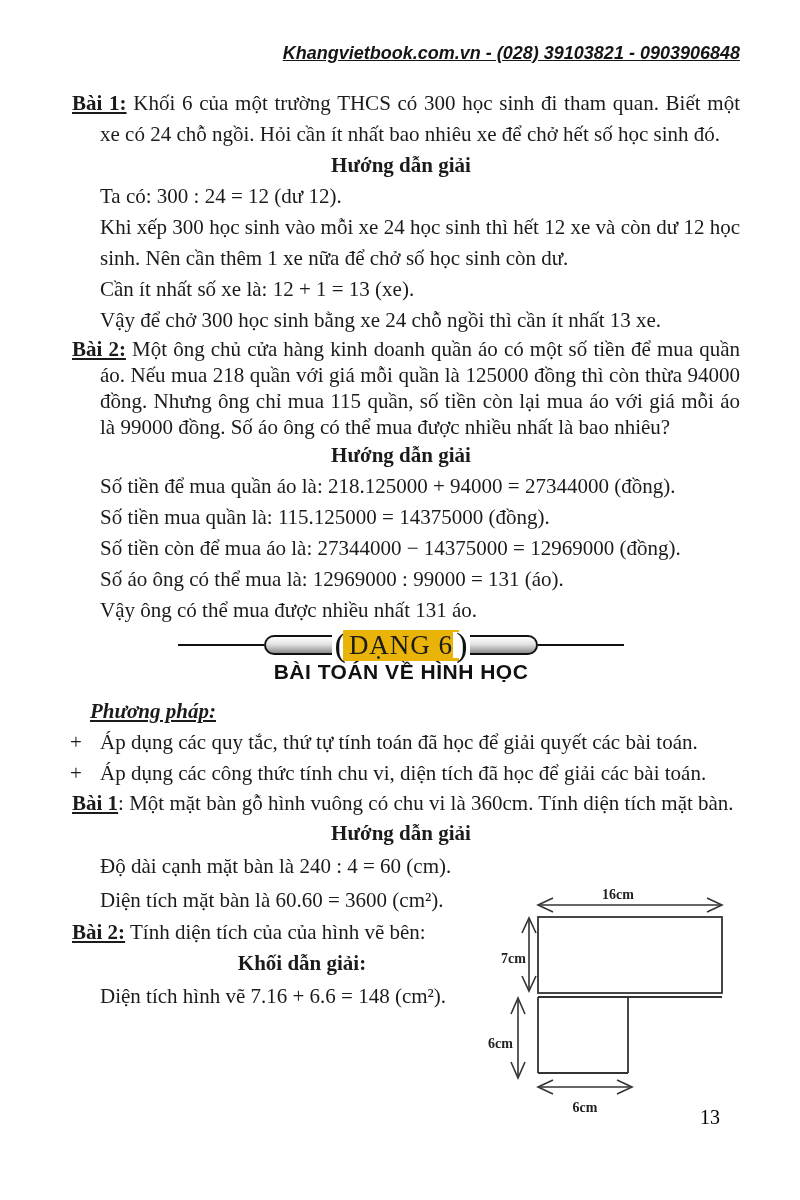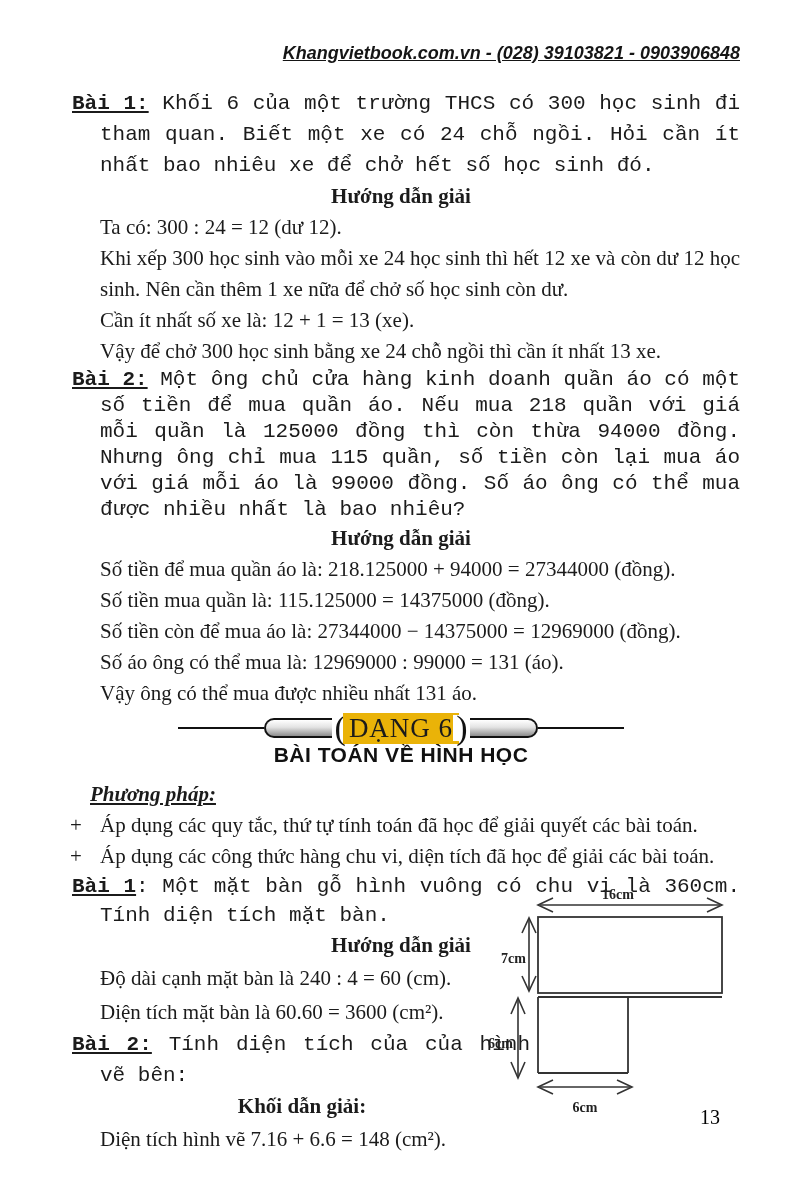--- a/index.html
+++ b/index.html
@@ -22,21 +22,21 @@
     font-style:italic;
     font-weight:bold;
     font-size:18px;
     line-height:22px;
     color:#151515;
   }
   .site-header .hd { text-decoration:underline; }
 
   
   p { margin:0; }
-  .hang { padding-left:38px; text-indent:-28px; text-align:justify; line-height:31px;font-family:Liberation Mono, monospace; }
+  .hang { padding-left:38px; text-indent:-28px; text-align:justify; line-height:31px; }
   .hang.tight { line-height:26px; }
   .hang.geo { line-height:29px; }
   .lbl { font-weight:bold; text-decoration:underline; }
   .sol { margin-left:38px; text-align:justify; line-height:31px; }
   .h3 { text-align:center; font-weight:bold; line-height:31px; margin:0; font-size:21px; }
   .mt24 { margin-top:24px; }
 
   
   .banner {
     margin-top:6px;
@@ -126,21 +126,21 @@
     <span class="paren">)</span>
     <span class="capsule right"></span>
     <span class="rule"></span>
   </div>
 
   <div class="section-title">BÀI TOÁN VỀ HÌNH HỌC</div>
 
   <p class="method-heading">Phương pháp:</p>
 
   <p class="bullet"><span class="marker">+</span><span>Áp dụng các quy tắc, thứ tự tính toán đã học để giải quyết các bài toán.</span></p>
-  <p class="bullet"><span class="marker">+</span><span>Áp dụng các công thức hàng chu vi, diện tích đã học để giải các bài toán.</span></p>
+  <p class="bullet"><span class="marker">+</span><span>Áp dụng các công thức tính chu vi, diện tích đã học để giải các bài toán.</span></p>
 
   <p class="hang geo"><span class="lbl">Bài 1</span><span>:</span><span> Một mặt bàn gỗ hình vuông có chu vi là 360cm. Tính diện tích mặt bàn.</span></p>
 
   <p class="h3">Hướng dẫn giải</p>
 
   <p class="sol lh34 geo-narrow">Độ dài cạnh mặt bàn là 240 : 4 = 60 (cm).</p>
   <p class="sol lh34 geo-narrow">Diện tích mặt bàn là 60.60 = 3600 (cm²).</p>
 
   <p class="hang geo-narrow"><span class="lbl">Bài 2:</span><span> Tính diện tích của của hình vẽ bên:</span></p>
 

